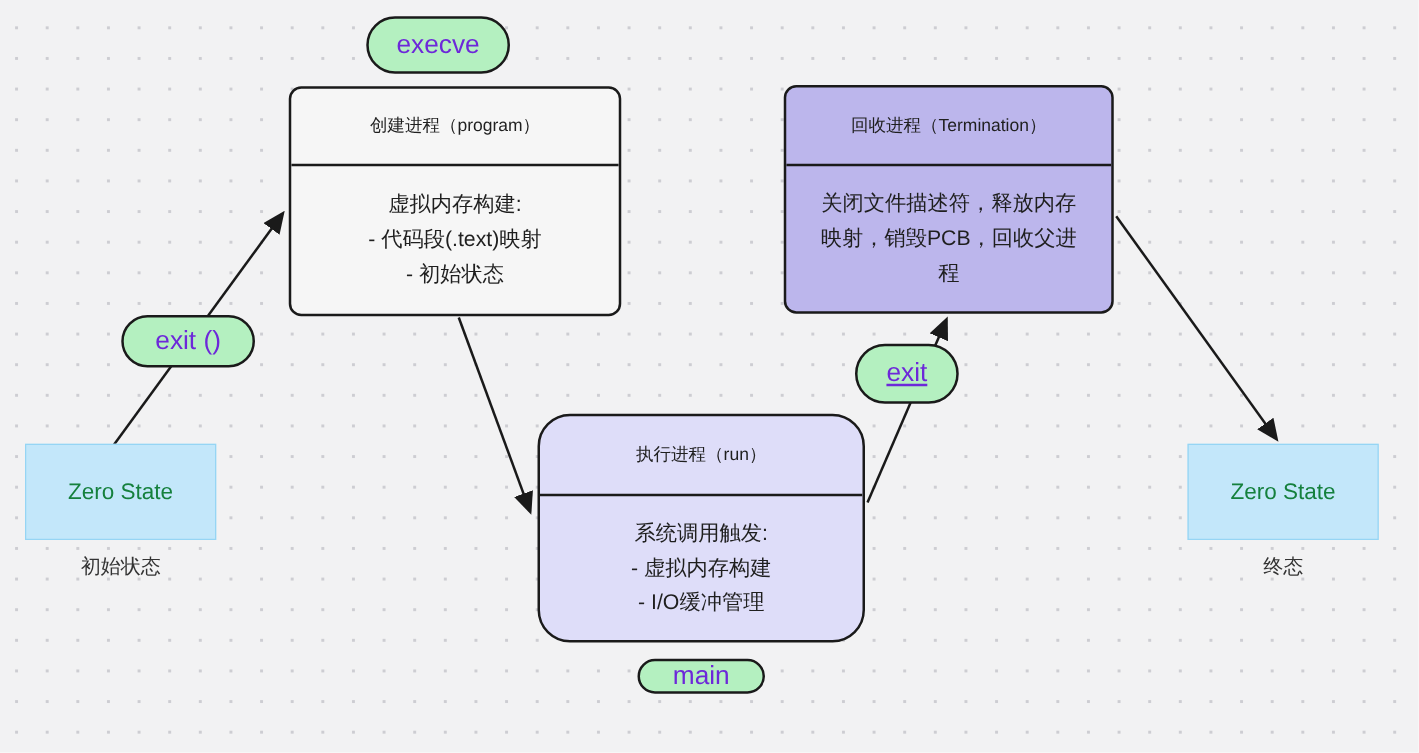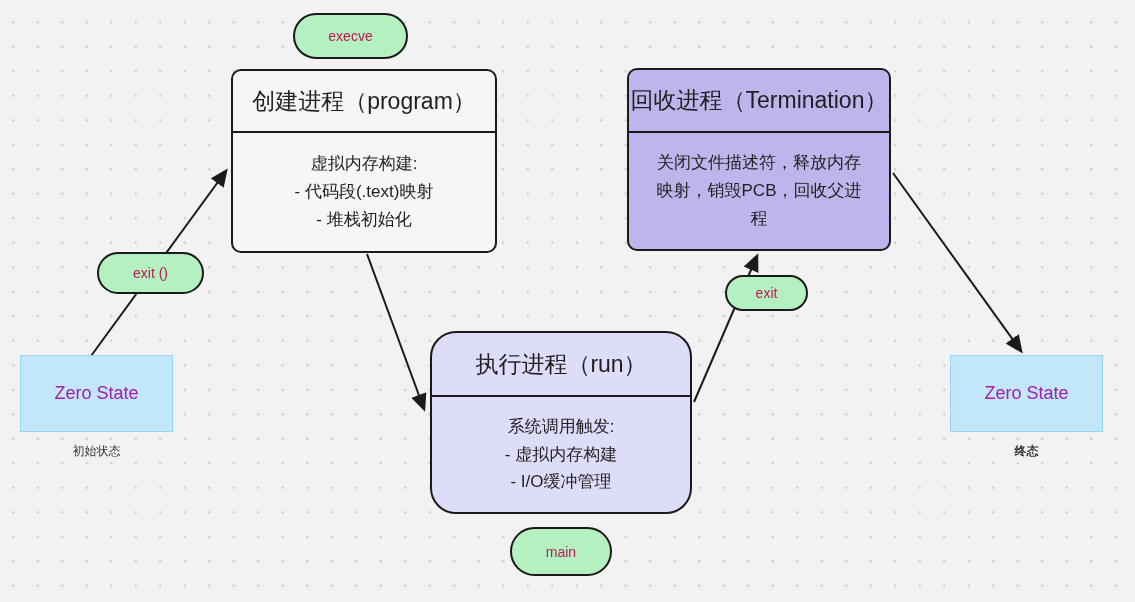--- a/index.html
+++ b/index.html
@@ -16,49 +16,49 @@
   svg.edges{position:absolute;left:0;top:0;z-index:1;}
   .node{position:absolute;z-index:2;box-sizing:border-box;color:#1f1f1f;}
   .state-box{
     border:2px solid #1a1a1a;
     border-radius:10px;
     display:flex;flex-direction:column;
     overflow:hidden;
   }
   .state-box .state-title{
     display:flex;align-items:center;justify-content:center;
-    font-size:23px;font-weight:400;
+    font-size:14px;font-weight:400;
     border-bottom:2px solid #1a1a1a;
     flex:0 0 auto;
   }
   .state-box .state-body{
     flex:1 1 auto;
     display:flex;flex-direction:column;align-items:center;justify-content:center;
     font-size:17px;line-height:1.64;text-align:center;
     padding:0 22px;
   }
   .fill-gray{background:#f6f6f6;}
   .fill-purple{background:#bcb6ec;}
   .fill-lavender{background:#deddf9;border-radius:26px;}
   .pill{
     border:2px solid #1a1a1a;
     border-radius:999px;
     background:#b4f0c0;
     display:flex;align-items:center;justify-content:center;
-    font-size:14px;color:#be185d;
+    font-size:21px;color:#6d28d9;
   }
   .blue-rect{
     background:#c3e7fa;
     border:1px solid #96d5f4;
     display:flex;align-items:center;justify-content:center;
-    font-size:18px;color:#a21caf;
+    font-size:18px;color:#15803d;
   }
   .caption{
     position:absolute;z-index:2;
-    text-align:center;font-size:12px;color:#333;
+    text-align:center;font-size:16px;color:#333;
   }
 </style>
 </head>
 <body>
 
 <div class="canvas">
 
   <svg class="edges" width="1135" height="602">
     <defs>
       <marker id="arrowhead" markerWidth="9" markerHeight="8" refX="7.5" refY="4" orient="auto">
@@ -66,29 +66,29 @@
       </marker>
     </defs>
     <line x1="91" y1="356" x2="226" y2="171" stroke="#1a1a1a" stroke-width="2" marker-end="url(#arrowhead)"></line>
     <line x1="367" y1="254" x2="424" y2="409" stroke="#1a1a1a" stroke-width="2" marker-end="url(#arrowhead)"></line>
     <line x1="694" y1="402" x2="757" y2="256" stroke="#1a1a1a" stroke-width="2" marker-end="url(#arrowhead)"></line>
     <line x1="893" y1="173" x2="1021" y2="351" stroke="#1a1a1a" stroke-width="2" marker-end="url(#arrowhead)"></line>
   </svg>
 
   <div class="node pill" style="left:293px;top:13px;width:115px;height:46px;">execve</div>
   <div class="node pill" style="left:97px;top:252px;width:107px;height:42px;">exit ()</div>
-  <div class="node pill" style="left:725px;top:275px;width:83px;height:36px;">exit</div>
-  <div class="node pill" style="left:510px;top:527px;width:102px;height:49px;">main</div>
+  <div class="node pill" style="left:684px;top:275px;width:83px;height:48px;text-decoration:underline;">exit</div>
+  <div class="node pill" style="left:510px;top:527px;width:102px;height:28px;">main</div>
 
   <div class="node state-box fill-gray" style="left:231px;top:69px;width:266px;height:184px;">
     <div class="state-title" style="height:60px;">创建进程（program）</div>
     <div class="state-body">
       <div>虚拟内存构建:</div>
       <div>- 代码段(.text)映射</div>
-      <div>- 堆栈初始化</div>
+      <div>- 初始状态</div>
     </div>
   </div>
 
   <div class="node state-box fill-purple" style="left:627px;top:68px;width:264px;height:183px;">
     <div class="state-title" style="height:61px;">回收进程（Termination）</div>
     <div class="state-body">
       <div>关闭文件描述符，释放内存映射，销毁PCB，回收父进程</div>
     </div>
   </div>
 
@@ -98,15 +98,15 @@
       <div>系统调用触发:</div>
       <div>- 虚拟内存构建</div>
       <div>- I/O缓冲管理</div>
     </div>
   </div>
 
   <div class="node blue-rect" style="left:20px;top:355px;width:153px;height:77px;">Zero State</div>
   <div class="caption" style="left:20px;top:443px;width:153px;">初始状态</div>
 
   <div class="node blue-rect" style="left:950px;top:355px;width:153px;height:77px;">Zero State</div>
-  <div class="caption" style="left:950px;top:443px;width:153px;font-weight:bold;">终态</div>
+  <div class="caption" style="left:950px;top:443px;width:153px;">终态</div>
 
 </div>
 
 </body></html>

